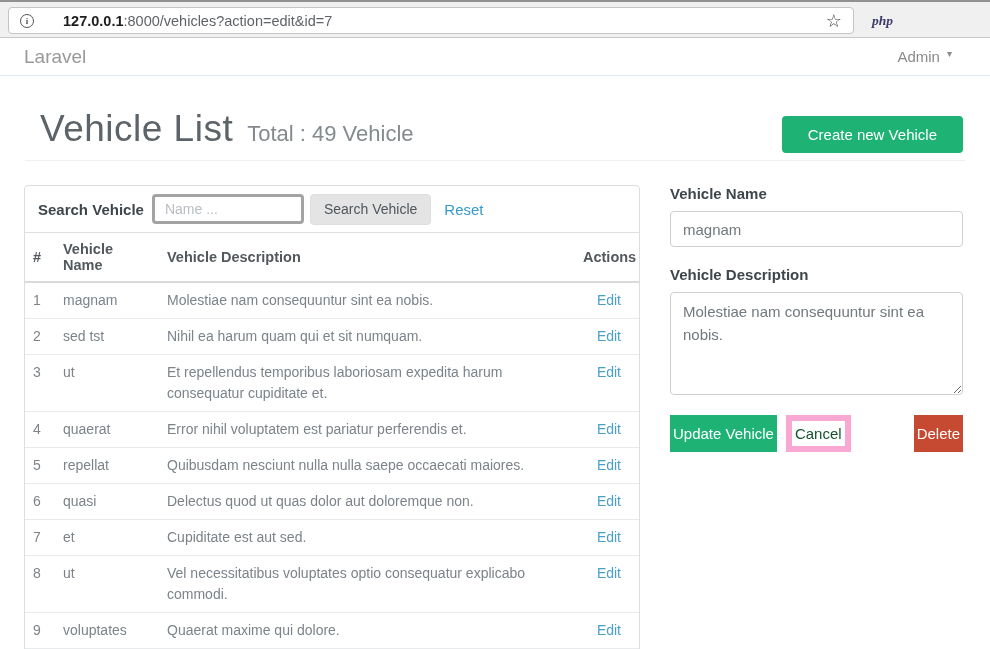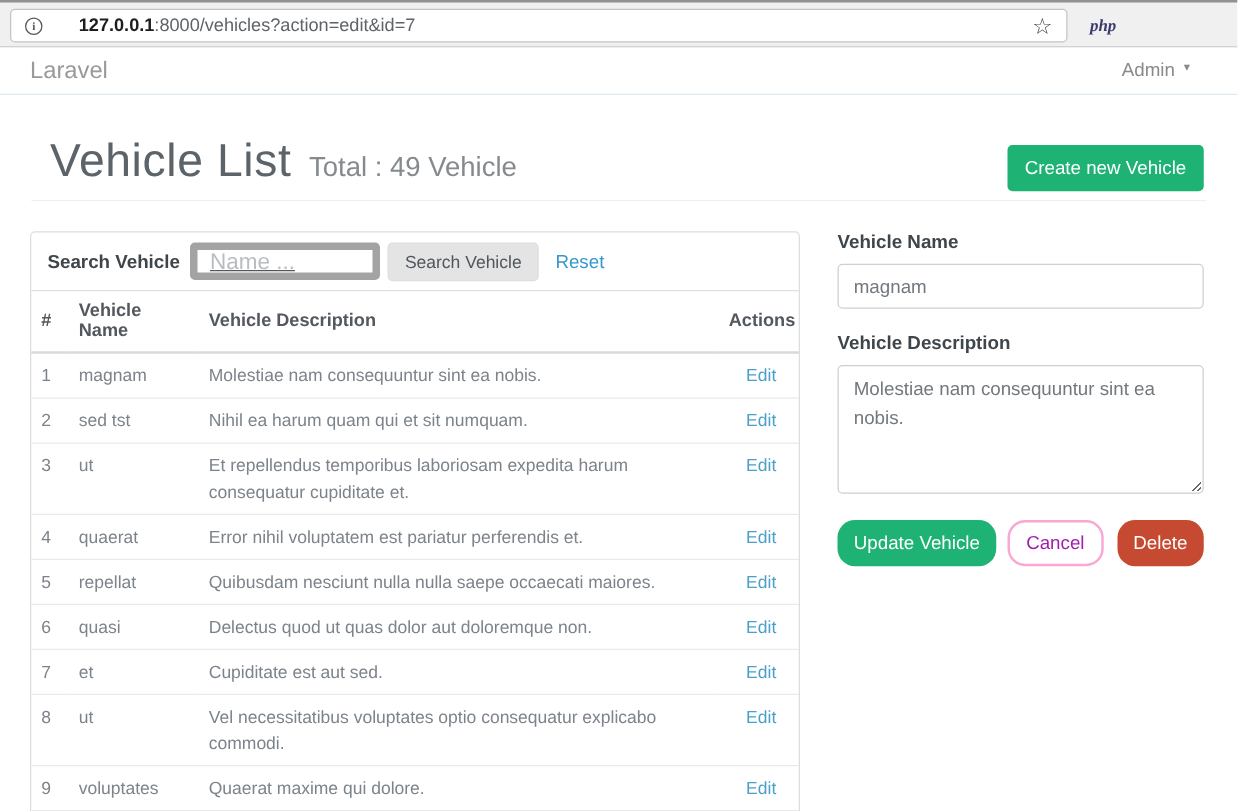--- a/index.html
+++ b/index.html
@@ -27,33 +27,33 @@
   .brand { font-size:19px; color:#98999b; cursor:pointer; }
   .user-menu { margin-left:auto; margin-right:14px; font-size:15px; color:#8a8a8a;
                display:flex; align-items:flex-start; gap:7px; cursor:pointer; }
   .caret { font-size:10px; color:#8a8a8a; }
 
   
   .page { position:absolute; top:88px; left:0; right:0; bottom:0; background:#fff; }
   .page-header { position:absolute; left:40px; top:20px; display:flex; align-items:baseline; gap:14px; }
   .page-title { font-size:37px; font-weight:400; color:#5c646a; letter-spacing:.5px; }
   .page-subtitle { font-size:22px; color:#848a8e; }
-  .create-btn { position:absolute; right:27px; top:28px; height:37px; padding:0 14px;
+  .create-btn { position:absolute; right:27px; top:28px; height:37px; padding:0 26px;
                 background:var(--green); color:#fff; border:none; border-radius:4px;
                 font-size:15px; font-family:inherit; cursor:pointer; }
   .divider { position:absolute; top:72px; left:25px; right:25px; border-top:1px solid #eef1f2; }
 
   
   .card { position:absolute; left:24px; top:97px; width:616px; height:600px;
           border:1px solid #dcdddf; border-radius:4px; background:#fff; }
   .search-row { display:flex; align-items:center; height:47px; padding:0 13px; gap:6px;
                 border-bottom:1px solid #e0e0e0; }
   .search-label { font-size:15px; font-weight:700; color:#3f464b; white-space:nowrap; margin-right:2px; }
-  .search-input { width:152px; height:30px; border:6px solid #a3a3a3; border-radius:4px;
-                  padding:0 10px; font-size:18px; color:#555; font-family:inherit;text-decoration:underline; }
+  .search-input { width:152px; height:30px; border:3px solid #a3a3a3; border-radius:4px;
+                  padding:0 10px; font-size:14px; color:#555; font-family:inherit; }
   .search-input::placeholder { color:#b9bdc1; }
   .search-btn { height:31px; padding:0 13px; background:#e4e4e4; border:1px solid #dedede;
                 border-radius:4px; font-size:14px; color:#4f565c; font-family:inherit; cursor:pointer; }
   .reset-link { font-size:15px; color:#3599cc; text-decoration:none; margin-left:7px; cursor:pointer; }
 
   table { width:100%; border-collapse:collapse; font-size:14px; table-layout:fixed; }
   th { text-align:left; padding:8px; font-size:14.5px; font-weight:700; color:#53585e;
        border-bottom:2px solid #d9dadc; }
   td { padding:7px 8px; color:#7c838a; border-bottom:1px solid #e9eaec; vertical-align:top;
        line-height:1.5; overflow-wrap:break-word; }
@@ -66,23 +66,23 @@
   
   .right-panel { position:absolute; left:670px; top:97px; width:293px; }
   .form-label { font-size:15px; font-weight:700; color:#3f464b; margin-bottom:9px; }
   .form-input { width:100%; height:36px; border:1px solid #ccd0d2; border-radius:4px;
                 padding:0 12px; font-size:15px; color:#72787d; font-family:inherit; }
   .form-label.second { margin-top:19px; }
   .form-textarea { width:100%; height:103px; border:1px solid #ccd0d2; border-radius:4px;
                    padding:8px 12px; font-size:15px; color:#72787d; line-height:1.5;
                    font-family:inherit; resize:both; }
   .btn-row { margin-top:16px; display:flex; align-items:center; gap:9px; }
-  .btn { height:37px; border-radius:14px; font-size:15px; padding:0 13px; font-family:inherit; cursor:pointer; border:none; }
+  .btn { height:37px; border-radius:0; font-size:15px; padding:0 3px; font-family:inherit; cursor:pointer; border:none; }
   .btn-green { background:var(--green); color:#fff; }
-  .btn-cancel { background:#fff; border:2px solid #f9a8d4; color:#a21caf; }
+  .btn-cancel { background:#fff; border:6px solid #f9a8d4; color:#14532d; }
   .btn-delete { background:var(--red); color:#fff; margin-left:auto; }
   :root { --green:#1eb275; --red:#c64a31; }
 </style>
 </head>
 <body>
 
 <div class="chrome">
   <div class="urlbar">
     <span class="info-icon">i</span>
     <span class="url-text"><span class="url-host">127.0.0.1</span><span>:8000/vehicles?action=edit&amp;id=7</span></span>

